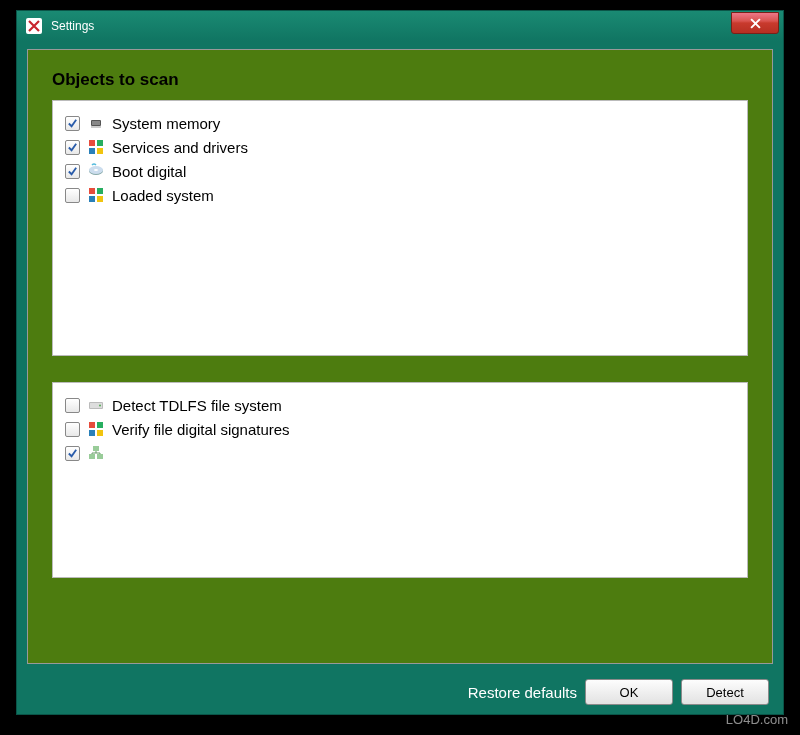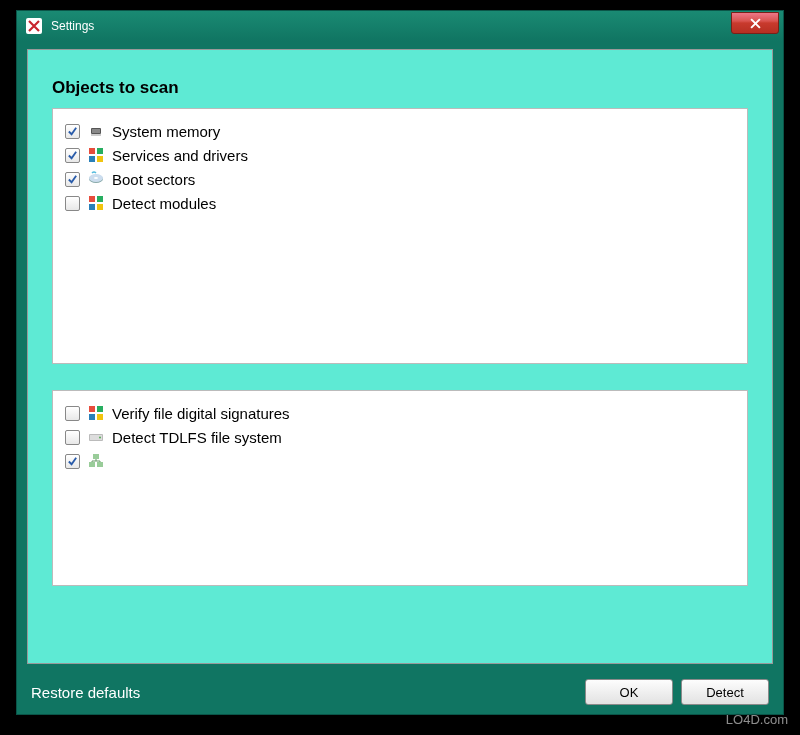--- a/index.html
+++ b/index.html
@@ -55,23 +55,23 @@
       justify-content: center;
       cursor: pointer;
     }
     .close-btn svg { width: 11px; height: 11px; }
     .content-area {
       position: absolute;
       left: 10px;
       top: 38px;
       right: 10px;
       bottom: 50px;
-      background: #5eead4;
+      background: #4d7c0f;
       border: 1px solid #999;
-      padding: 28px 24px;
+      padding: 20px 24px;
     }
     .section-title {
       font-size: 17px;
       font-weight: bold;
       color: #000;
       margin-bottom: 10px;
     }
     .list-panel {
       border: 1px solid #bbb;
       background: #fff;
@@ -120,20 +120,21 @@
       height: 44px;
       display: flex;
       align-items: center;
       padding: 0 14px;
     }
     .restore-link {
       color: #fff;
       font-size: 15px;
       cursor: pointer;
       flex: 1;
+      text-align: right;
     }
     .btn {
       min-width: 88px;
       height: 26px;
       background: linear-gradient(to bottom, #fdfdfd, #e2e2e2);
       border: 1px solid #8a8a8a;
       border-radius: 3px;
       font-size: 13px;
       color: #000;
       cursor: pointer;
@@ -213,59 +214,59 @@
             </svg>
           </div>
         <span class="item-icon">
             <svg viewBox="0 0 20 20">
               <ellipse cx="10" cy="10" rx="7" ry="4" fill="#8aa"></ellipse>
               <ellipse cx="10" cy="9" rx="7" ry="4" fill="#cde"></ellipse>
               <ellipse cx="10" cy="9" rx="2" ry="1" fill="#fff"></ellipse>
               <path d="M6 4 q2 -2 4 0" stroke="#5bd" stroke-width="1.5" fill="none"></path>
             </svg>
           </span>
-        <span class="item-label">Boot sectors</span>
+        <span class="item-label">Boot digital</span>
       </div>
       <div class="item-row">
         <div class="checkbox"></div>
         <span class="item-icon">
             <svg viewBox="0 0 20 20">
               <rect x="3" y="3" width="6" height="6" fill="#e74c3c"></rect>
               <rect x="11" y="3" width="6" height="6" fill="#27ae60"></rect>
               <rect x="3" y="11" width="6" height="6" fill="#2980b9"></rect>
               <rect x="11" y="11" width="6" height="6" fill="#f1c40f"></rect>
             </svg>
           </span>
-        <span class="item-label">Detect modules</span>
+        <span class="item-label">Loaded system</span>
       </div>
     </div>
 
     <div class="list-panel second">
+      <div class="item-row">
+        <div class="checkbox"></div>
+        <span class="item-icon">
+            <svg viewBox="0 0 20 20">
+              <rect x="3" y="7" width="14" height="7" fill="#bbb" rx="1"></rect>
+              <rect x="4" y="8" width="12" height="5" fill="#ddd"></rect>
+              <circle cx="14" cy="10.5" r="1" fill="#5a5"></circle>
+            </svg>
+          </span>
+        <span class="item-label">Detect TDLFS file system</span>
+      </div>
       <div class="item-row">
         <div class="checkbox"></div>
         <span class="item-icon">
             <svg viewBox="0 0 20 20">
               <rect x="3" y="3" width="6" height="6" fill="#e74c3c"></rect>
               <rect x="11" y="3" width="6" height="6" fill="#27ae60"></rect>
               <rect x="3" y="11" width="6" height="6" fill="#2980b9"></rect>
               <rect x="11" y="11" width="6" height="6" fill="#f1c40f"></rect>
             </svg>
           </span>
         <span class="item-label">Verify file digital signatures</span>
-      </div>
-      <div class="item-row">
-        <div class="checkbox"></div>
-        <span class="item-icon">
-            <svg viewBox="0 0 20 20">
-              <rect x="3" y="7" width="14" height="7" fill="#bbb" rx="1"></rect>
-              <rect x="4" y="8" width="12" height="5" fill="#ddd"></rect>
-              <circle cx="14" cy="10.5" r="1" fill="#5a5"></circle>
-            </svg>
-          </span>
-        <span class="item-label">Detect TDLFS file system</span>
       </div>
       <div class="item-row">
         <div class="checkbox checked">
             <svg viewBox="0 0 12 12">
               <path d="M2 6 L5 9 L10 2" stroke="#2a5caa" stroke-width="2" fill="none"></path>
             </svg>
           </div>
         <span class="item-icon">
             <svg viewBox="0 0 20 20">
               <rect x="3" y="11" width="6" height="5" fill="#9c9"></rect>

